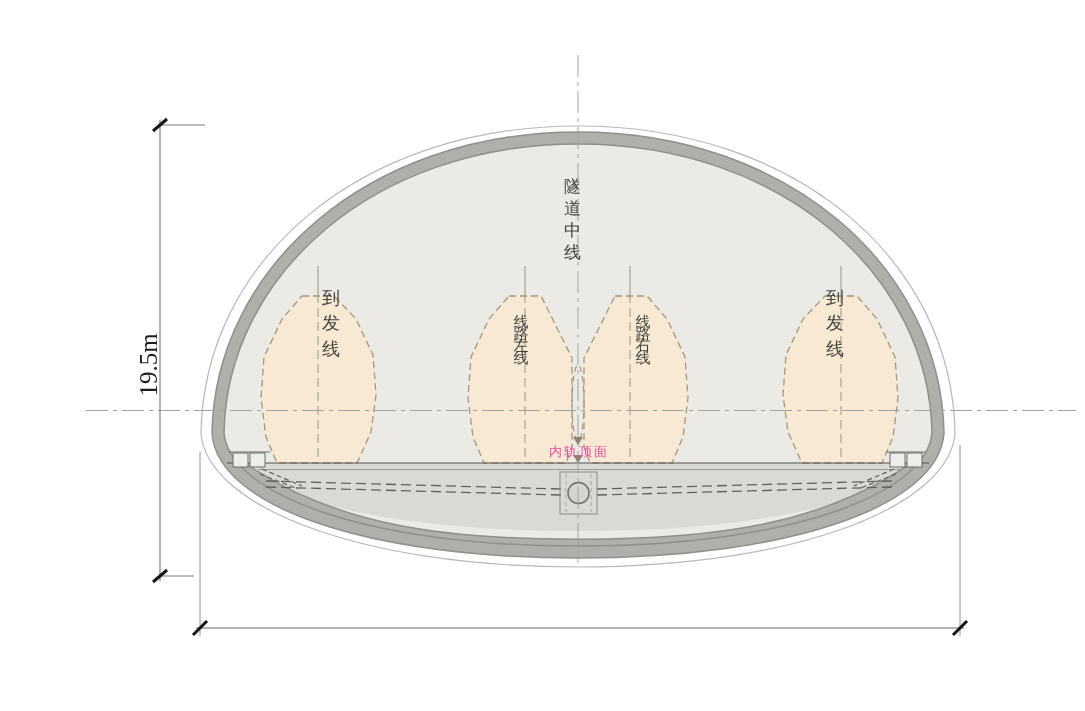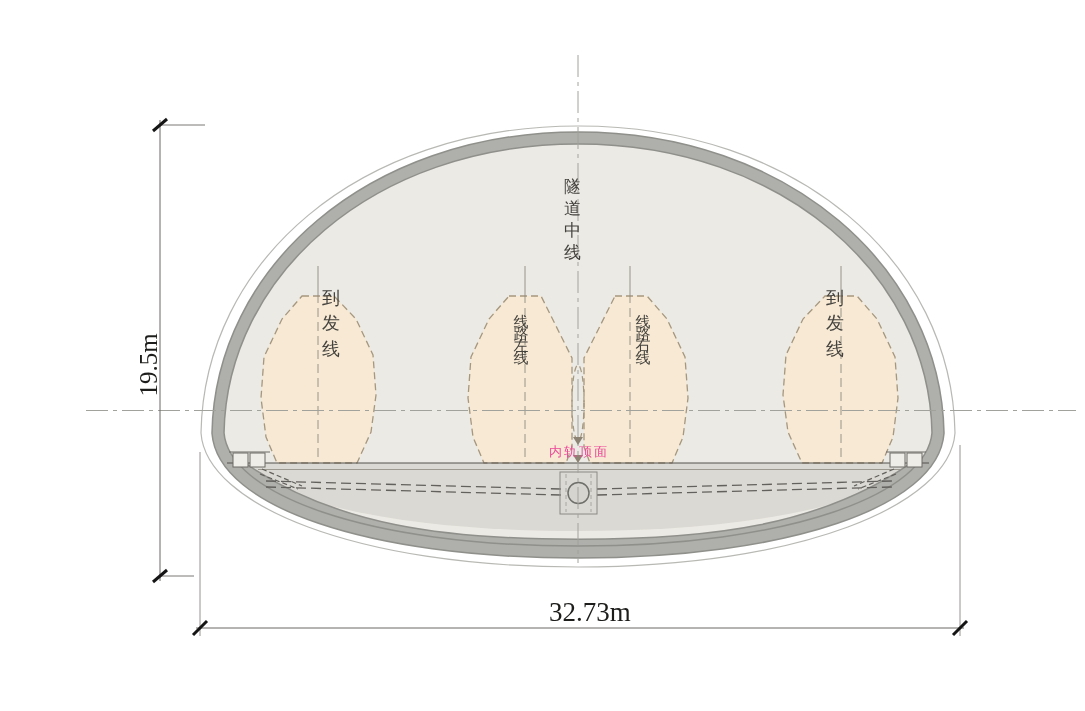--- a/index.html
+++ b/index.html
@@ -112,15 +112,14 @@
     </g>
   </svg>
 
   <div class="v-label lbl-tunnel-center">隧道中线</div>
   <div class="v-label lbl-arrival-left">到发线</div>
   <div class="v-label lbl-route-left">线路左线</div>
   <div class="v-label lbl-route-right">线路右线</div>
   <div class="v-label lbl-arrival-right">到发线</div>
   <div class="lbl-rail-top">内轨顶面</div>
 
-  <div class="dim-width">32.73m</div>
   <div class="dim-height">19.5m</div>
 </div>
 
 </body></html>

